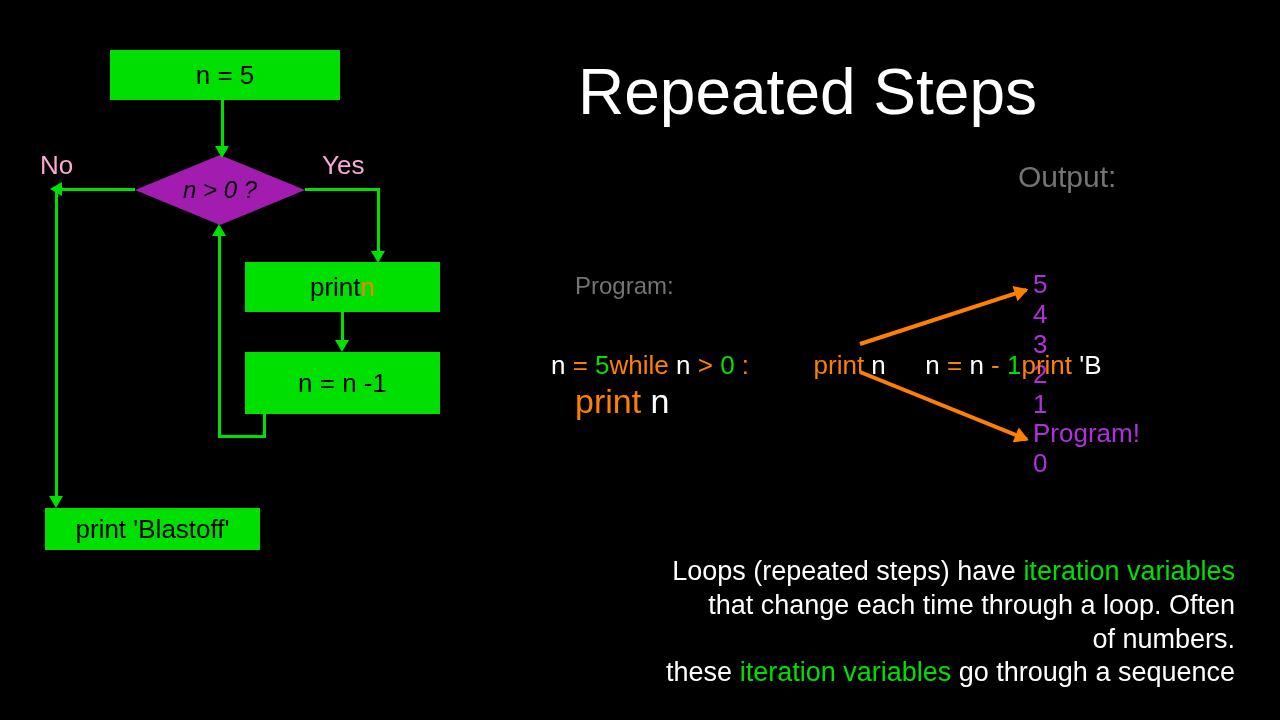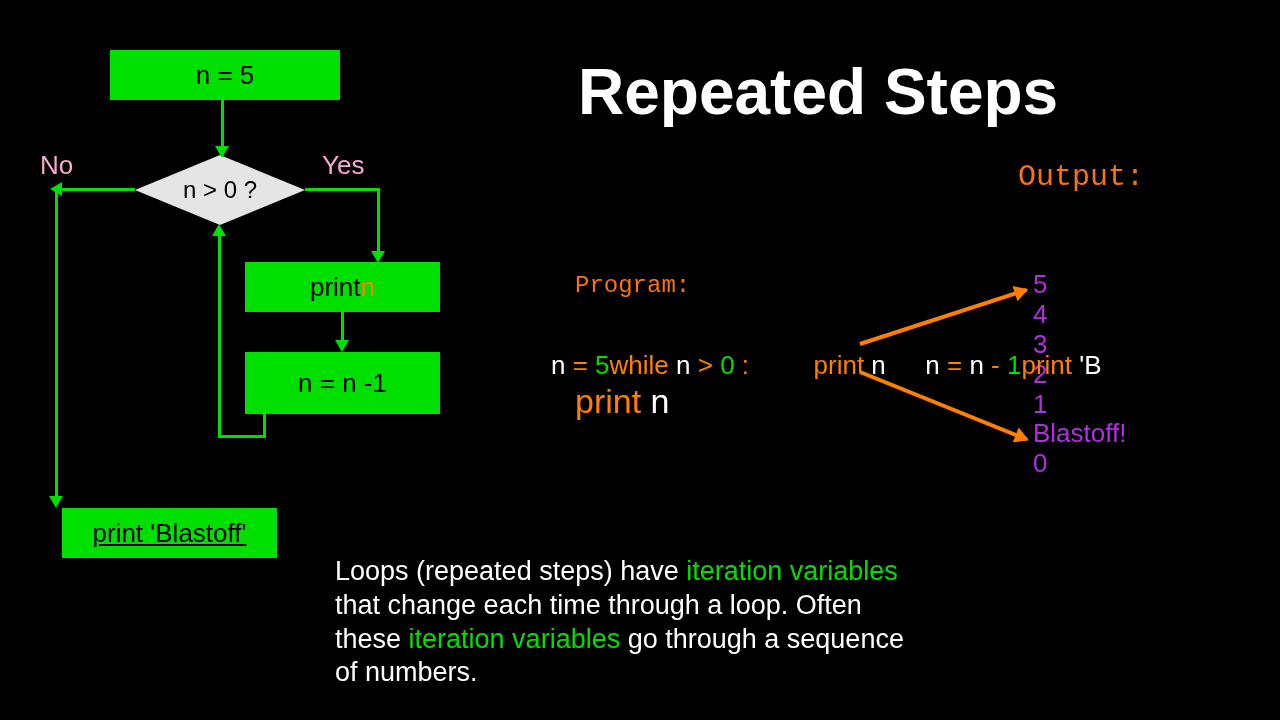--- a/index.html
+++ b/index.html
@@ -19,28 +19,29 @@
     text-align: right;
     display: flex;
     align-items: center;
     justify-content: center;
     position: absolute;
   }
   .diamond {
     position: absolute;
     width: 170px;
     height: 70px;
-    background: #e5e5e5;
+    background: #a21caf;
     color: #000;
     transform: none;
     clip-path: polygon(50% 0%, 100% 50%, 50% 100%, 0% 50%);
     display: flex;
     align-items: center;
     justify-content: center;
     font-size: 24px;
+    font-style: italic;
   }
   .arrow-line {
     position: absolute;
     background: #00e000;
   }
   .arrow-head-down {
     position: absolute;
     width: 0; height: 0;
     border-left: 7px solid transparent;
     border-right: 7px solid transparent;
@@ -62,42 +63,41 @@
   }
   .label {
     position: absolute;
     color: #f9a8d4;
     font-size: 26px;
   }
   .title {
     position: absolute;
     color: #fff;
     font-size: 64px;
-    font-weight: bold;
+    font-weight: normal;
   }
   .text {
     position: absolute;
-    color: #f97316;
+    color: #737373;
     font-size: 26px;
-    font-family: Liberation Mono, monospace;
   }
   .output-line {
     color: #b030e0;
     font-size: 26px;
     line-height: 1.15;
   }
   .code-n { color: #ff8000; }
   .code-op { color: #ff8000; }
   .code-lit { color: #00e000; }
   .iter { color: #00e000; }
   .expl {
     position: absolute;
     color: #fff;
     font-size: 27px;
-    text-align: left;
+    text-align: right;
     line-height: 1.25;
   }
   .orange-arrow {
     position: absolute;
     height: 4px;
     background: #ff8000;
     transform-origin: left center;
   }
   .orange-arrow::after {
     content: '';
@@ -119,21 +119,21 @@
   <span>n &gt; 0 ?</span>
 </div>
 
 <div class="box" style="left:245px; top:262px; width:195px; height:50px;">
   <span>print </span>
     <span class="code-n">n</span>
 </div>
 
 <div class="box" style="left:245px; top:352px; width:195px; height:62px;">n = n -1</div>
 
-<div class="box" style="left:62px; top:508px; width:215px; height:50px;text-decoration:underline;">print 'Blastoff'</div>
+<div class="box" style="left:45px; top:508px; width:215px; height:42px;">print 'Blastoff'</div>
 
 <div class="label" style="left:40px; top:150px;">No</div>
 <div class="label" style="left:322px; top:150px;">Yes</div>
 
 <div class="arrow-line" style="left:221px; top:100px; width:3px; height:48px;"></div>
 <div class="arrow-head-down" style="left:215px; top:146px;"></div>
 
 <div class="arrow-line" style="left:305px; top:188px; width:75px; height:3px;"></div>
 <div class="arrow-line" style="left:377px; top:188px; width:3px; height:65px;"></div>
 <div class="arrow-head-down" style="left:371px; top:251px;"></div>
@@ -156,21 +156,21 @@
 <div class="text" style="left:1018px; top:160px; font-size:30px;">Output:</div>
 
 <div class="text" style="left:575px; top:272px; font-size:24px;">Program:</div>
 
 <div style="position:absolute; left:1033px; top:270px;">
   <div class="output-line">5</div>
   <div class="output-line">4</div>
   <div class="output-line">3</div>
   <div class="output-line">2</div>
   <div class="output-line">1</div>
-  <div class="output-line">Blastoff!</div>
+  <div class="output-line">Program!</div>
   <div class="output-line">0</div>
 </div>
 
 <div style="position:absolute; left:551px; top:350px; font-size:26px; white-space:nowrap;">
   <span>n </span><span class="code-op">= </span><span class="code-lit">5</span><span class="code-n">while</span><span> n </span><span class="code-op">&gt; </span><span class="code-lit">0 </span><span class="code-n">:</span>
   <span style="display:inline-block; width:50px;"></span>
   <span class="code-n">print</span><span> n</span>
   <span style="display:inline-block; width:25px;"></span>
   <span>n </span><span class="code-op">= </span><span>n </span><span class="code-op">- </span><span class="code-lit">1</span><span class="code-n">print</span><span> 'B</span>
 </div>
@@ -180,17 +180,17 @@
 </div>
 
 <div class="orange-arrow" style="left:860px; top:342px; width:175px; transform:rotate(-18deg);"></div>
 <div class="orange-arrow" style="left:860px; top:370px; width:180px; transform:rotate(22deg);"></div>
 
 <div class="expl" style="left:335px; top:555px; width:900px;">
   <div>
     <span>Loops (repeated steps) have </span><span class="iter">iteration variables</span>
   </div>
   <div>that change each time through a loop.  Often</div>
+  <div>of numbers.</div>
   <div>
     <span>these </span><span class="iter">iteration variables</span><span> go through a sequence</span>
   </div>
-  <div>of numbers.</div>
 </div>
 
 </body></html>

